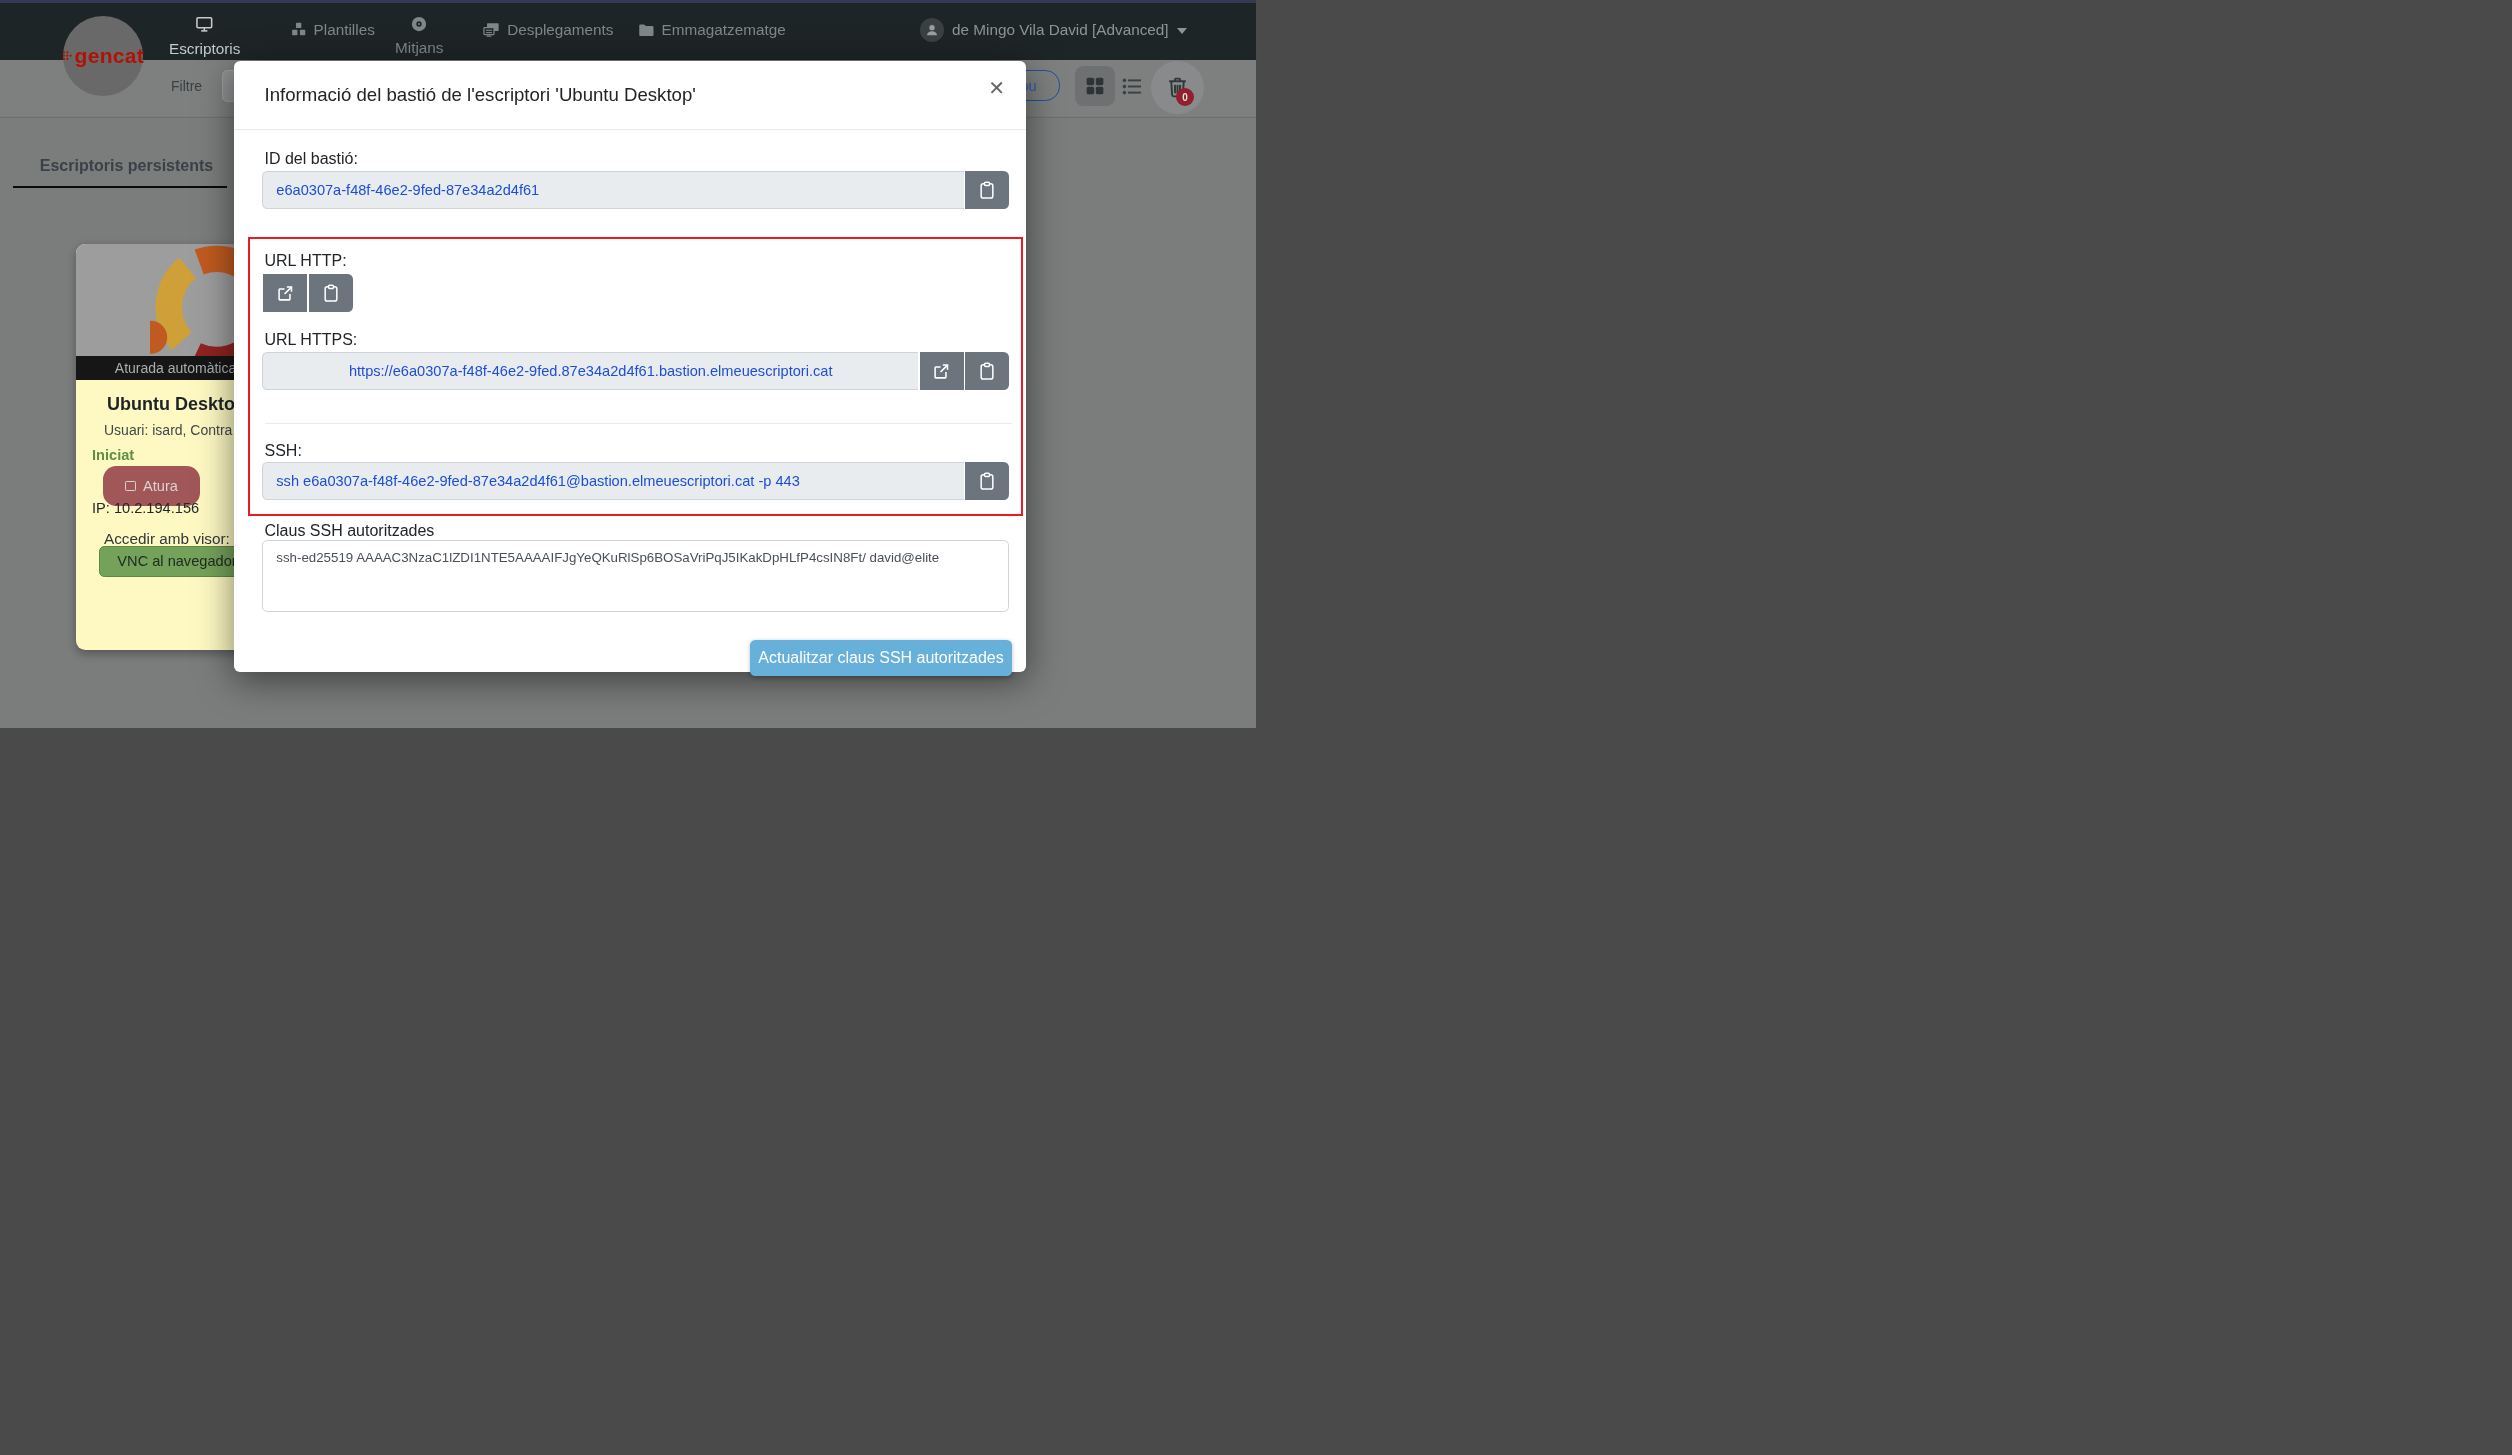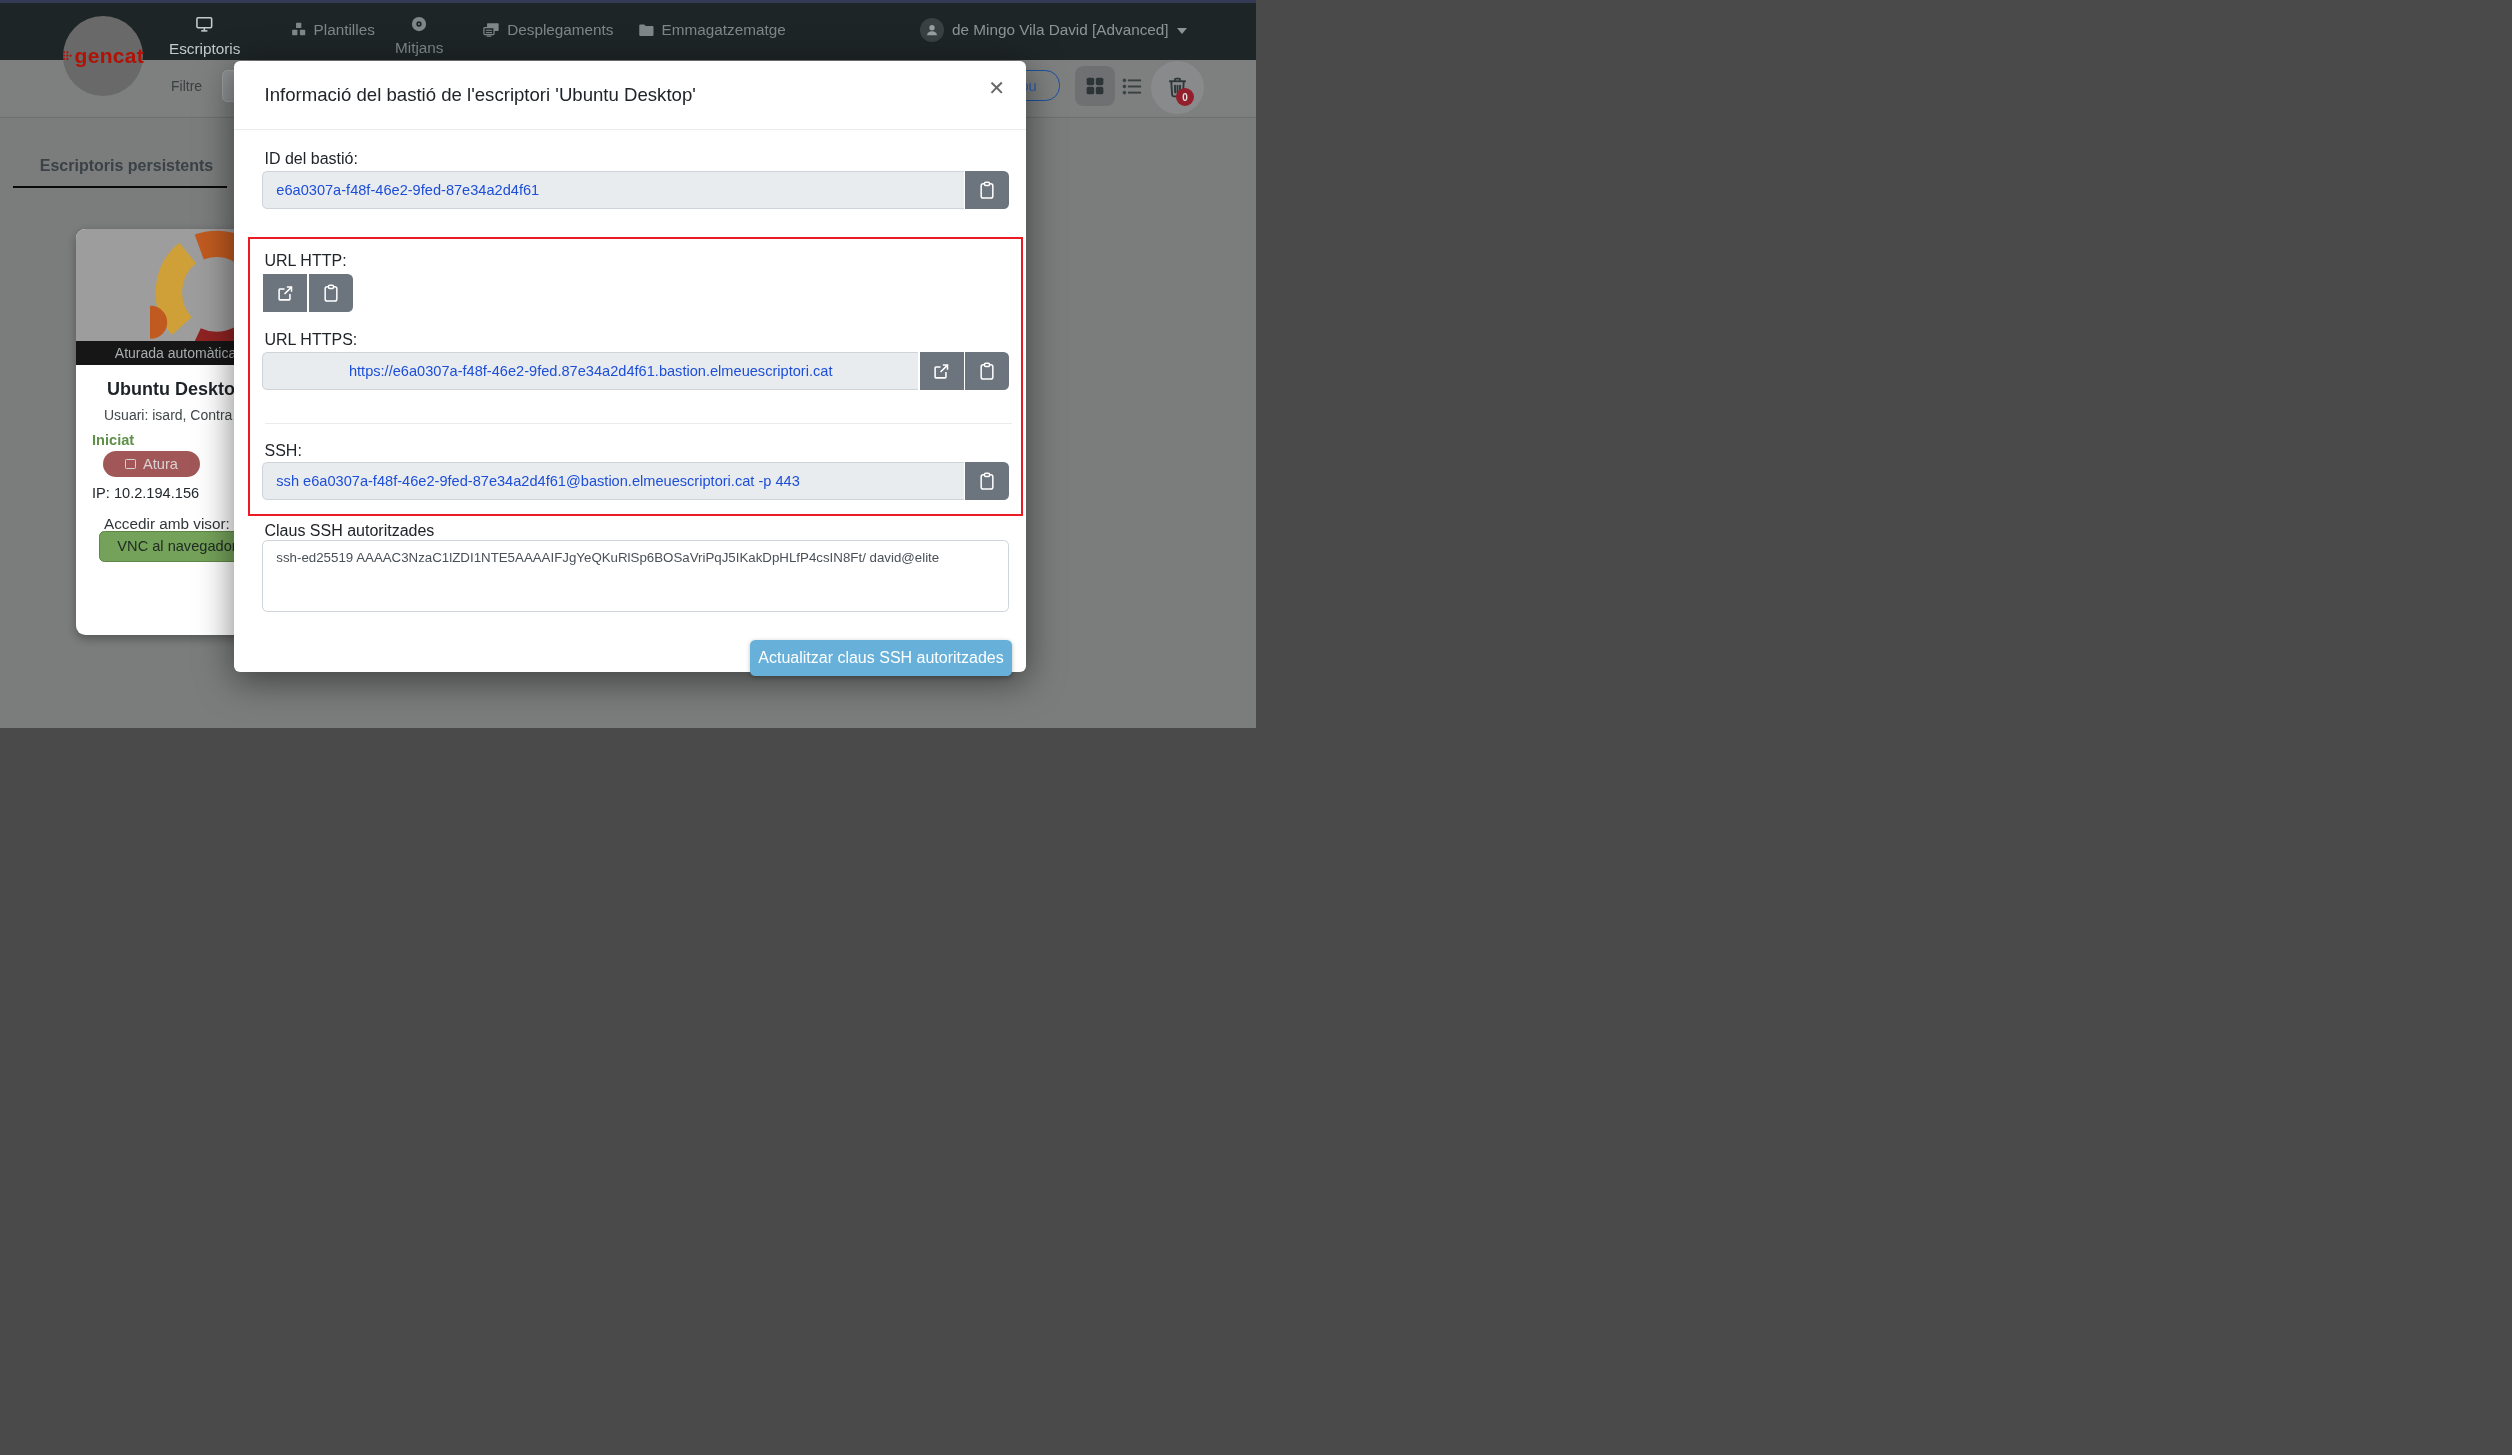--- a/index.html
+++ b/index.html
@@ -24,27 +24,27 @@
   #filter-input{left:222px;top:70px;width:80px;height:30px;background:#8f9192;border:0.7px solid #9da0a1;border-radius:5.3px;}
   #new-btn{left:989px;top:70px;width:69px;height:29px;border:1.3px solid #1d519e;border-radius:14.6px;color:#2a5caa;font-size:14.6px;display:flex;align-items:center;justify-content:center;cursor:pointer;}
   #grid-btn{left:1075px;top:66px;width:40px;height:40px;border-radius:8.6px;background:#6f7071;display:flex;align-items:center;justify-content:center;cursor:pointer;}
   #list-btn{left:1119px;top:74px;width:26.5px;height:25px;display:flex;align-items:center;justify-content:center;color:#394042;cursor:pointer;}
   #trash-btn{left:1151px;top:61px;width:53px;height:53px;border-radius:50%;background:#898a8b;display:flex;align-items:center;justify-content:center;cursor:pointer;}
   #trash-badge{left:1176px;top:88px;width:18px;height:18px;border-radius:50%;background:#921f2b;color:#dfe2e3;font-size:10px;font-weight:bold;display:flex;align-items:center;justify-content:center;}
   
   #tab-persistents{left:26.5px;top:157px;width:200px;text-align:center;font-size:16px;font-weight:bold;color:#3a4147;cursor:pointer;}
   #tab-underline{left:13.3px;top:186px;width:214px;height:2px;background:#0a0a0a;}
   
-  #card{left:76px;top:229px;width:199px;height:406px;border-radius:9.3px;background:#ffffff;overflow:hidden;box-shadow:0 3.3px 9.3px rgba(0,0,0,0.3);}
+  #card{left:76px;top:244px;width:199px;height:406px;border-radius:9.3px;background:#fef9c3;overflow:hidden;box-shadow:0 3.3px 9.3px rgba(0,0,0,0.3);}
   #card-img{left:0;top:0;width:100%;height:112px;background:#9d9d9d;}
   #card-caption{left:0;top:112px;width:100%;height:24px;background:#161616;color:#a8adaf;font-size:14px;display:flex;align-items:center;justify-content:center;white-space:nowrap;}
   #card-title{left:31px;top:150px;font-size:18px;font-weight:bold;color:#1d2327;white-space:nowrap;}
   #card-creds{left:28px;top:178px;font-size:14px;color:#41484a;white-space:nowrap;}
   #card-state{left:16px;top:203px;font-size:14.6px;font-weight:bold;color:#5f9049;}
-  #stop-btn{left:27px;top:222px;width:97px;height:26px;border-radius:13.3px;background:#a15758;color:#dbd2d3;font-size:14.6px;display:flex;align-items:center;justify-content:center;gap:7.3px;cursor:pointer;}
+  #stop-btn{left:27px;top:222px;width:97px;height:40px;border-radius:13.3px;background:#a15758;color:#dbd2d3;font-size:14.6px;display:flex;align-items:center;justify-content:center;gap:7.3px;cursor:pointer;}
   #stop-square{width:8.6px;height:8.6px;border:1.3px solid #d9d0d1;border-radius:1.3px;}
   #card-ip{left:16px;top:256px;font-size:14.6px;color:#23282c;white-space:nowrap;}
   #card-viewer{left:28px;top:286px;font-size:15.3px;color:#30373a;white-space:nowrap;}
   #vnc-btn{left:23px;top:302px;width:154px;height:28.5px;border-radius:5.3px;background:#75a25a;border:0.7px solid #5e8745;color:#202c21;font-size:14.6px;display:flex;align-items:center;justify-content:center;white-space:nowrap;cursor:pointer;}
   
   #modal{left:234px;top:61px;width:792px;height:611px;background:#ffffff;border-radius:6px;box-shadow:0 8px 36px rgba(0,0,0,0.5);z-index:20;}
   #modal-title{left:30.5px;top:22.6px;font-size:18.6px;color:#212529;white-space:nowrap;}
   #modal-close{right:21px;top:17px;font-size:20px;color:#666;cursor:pointer;line-height:1;}
   #modal-hr{left:0;top:68px;width:100%;height:0.7px;background:#e9ecef;}
   .fld-label{left:30.5px;font-size:16px;color:#212529;}

